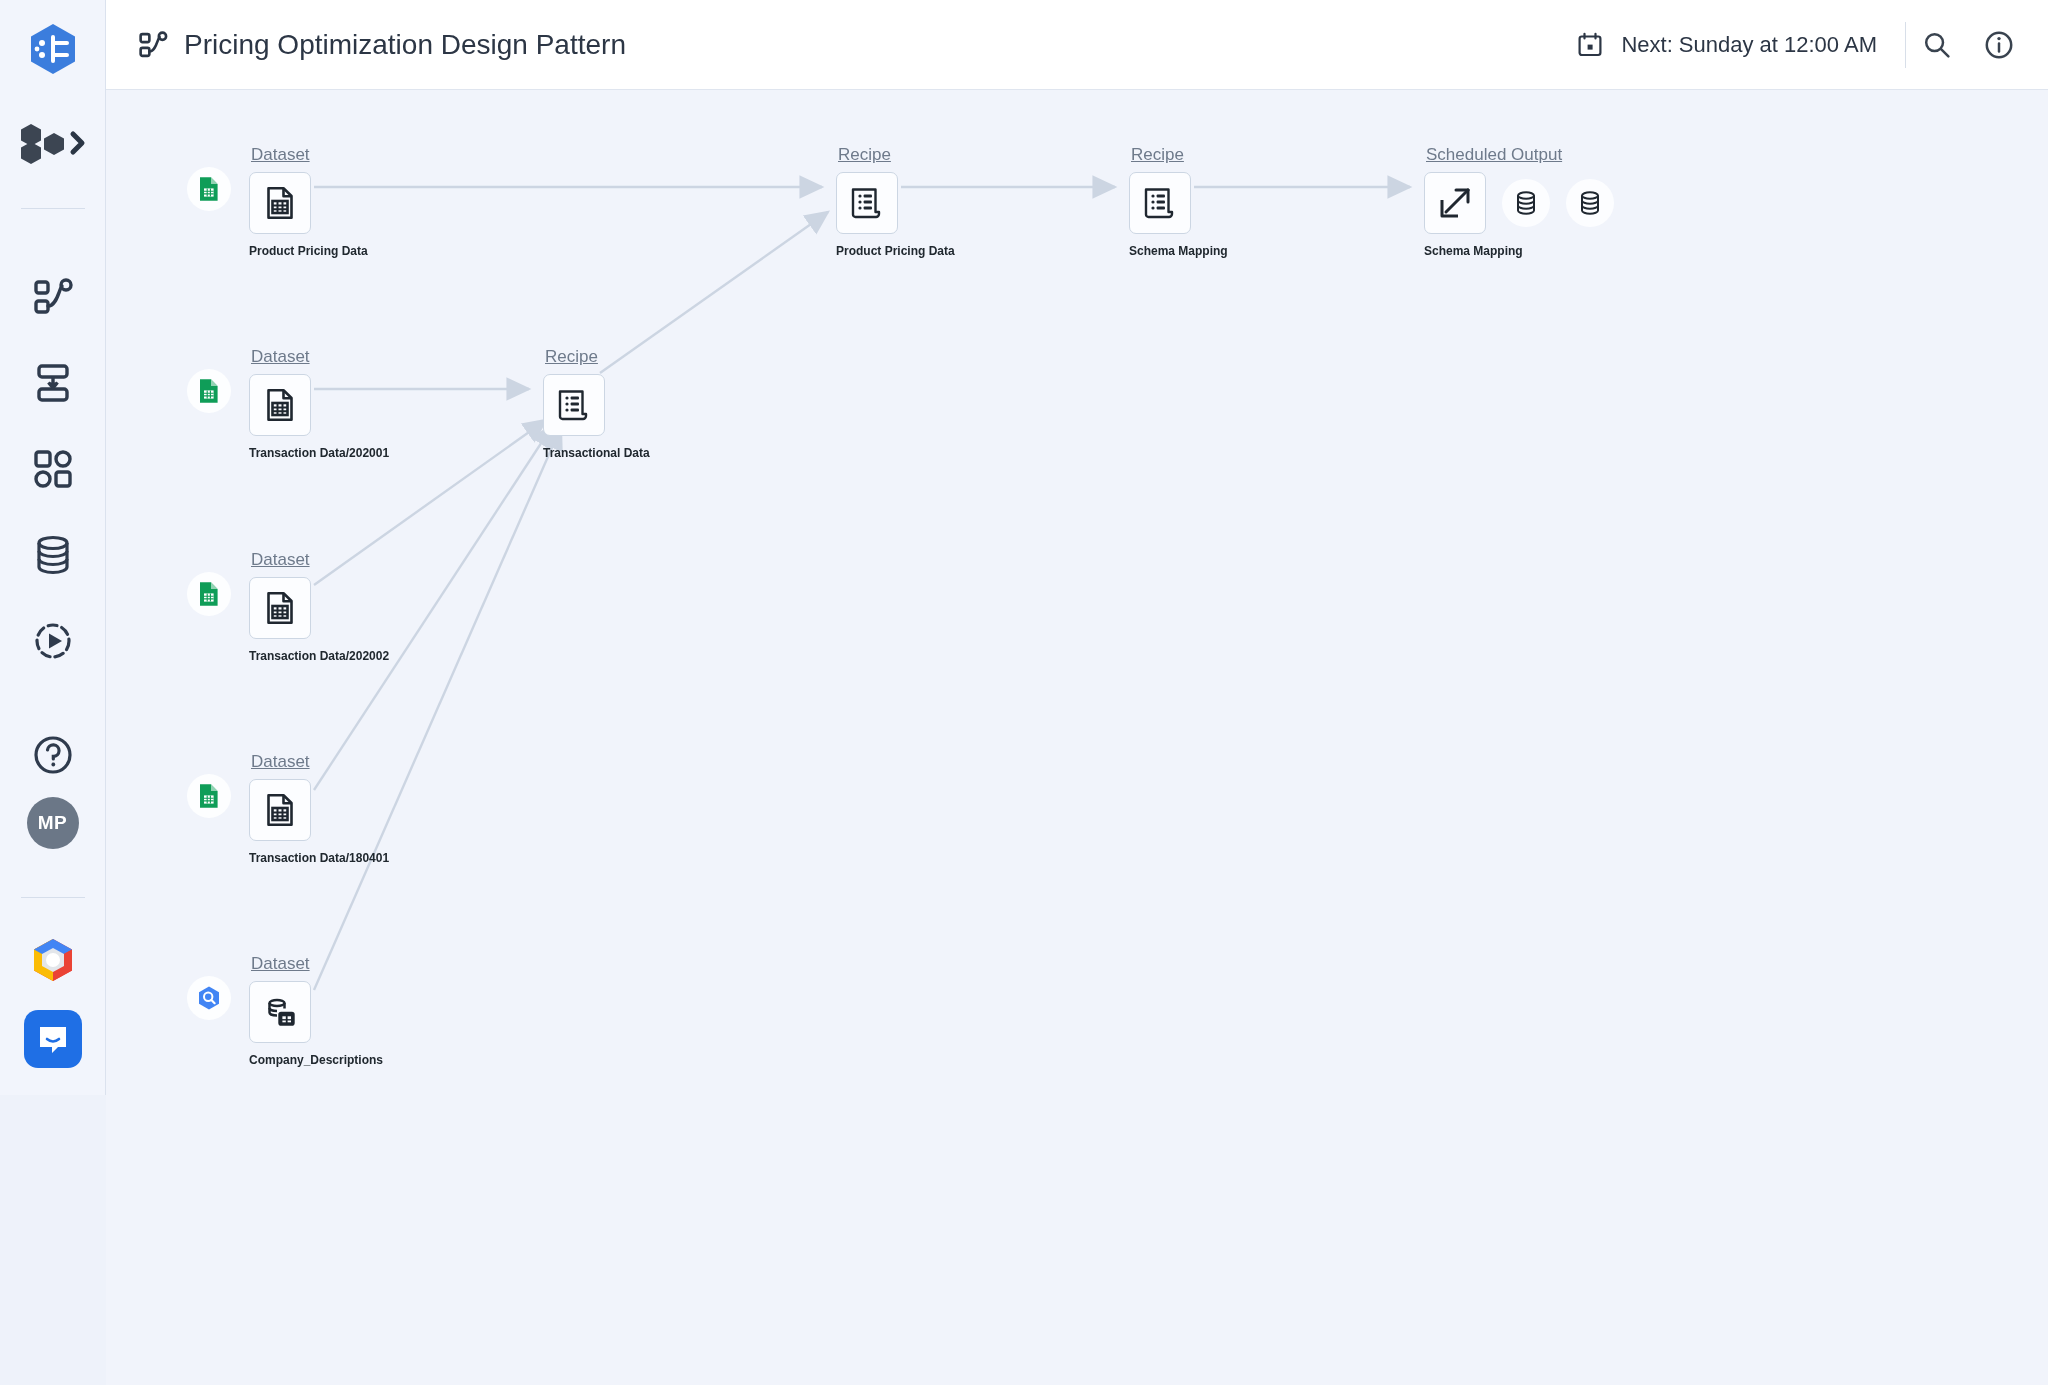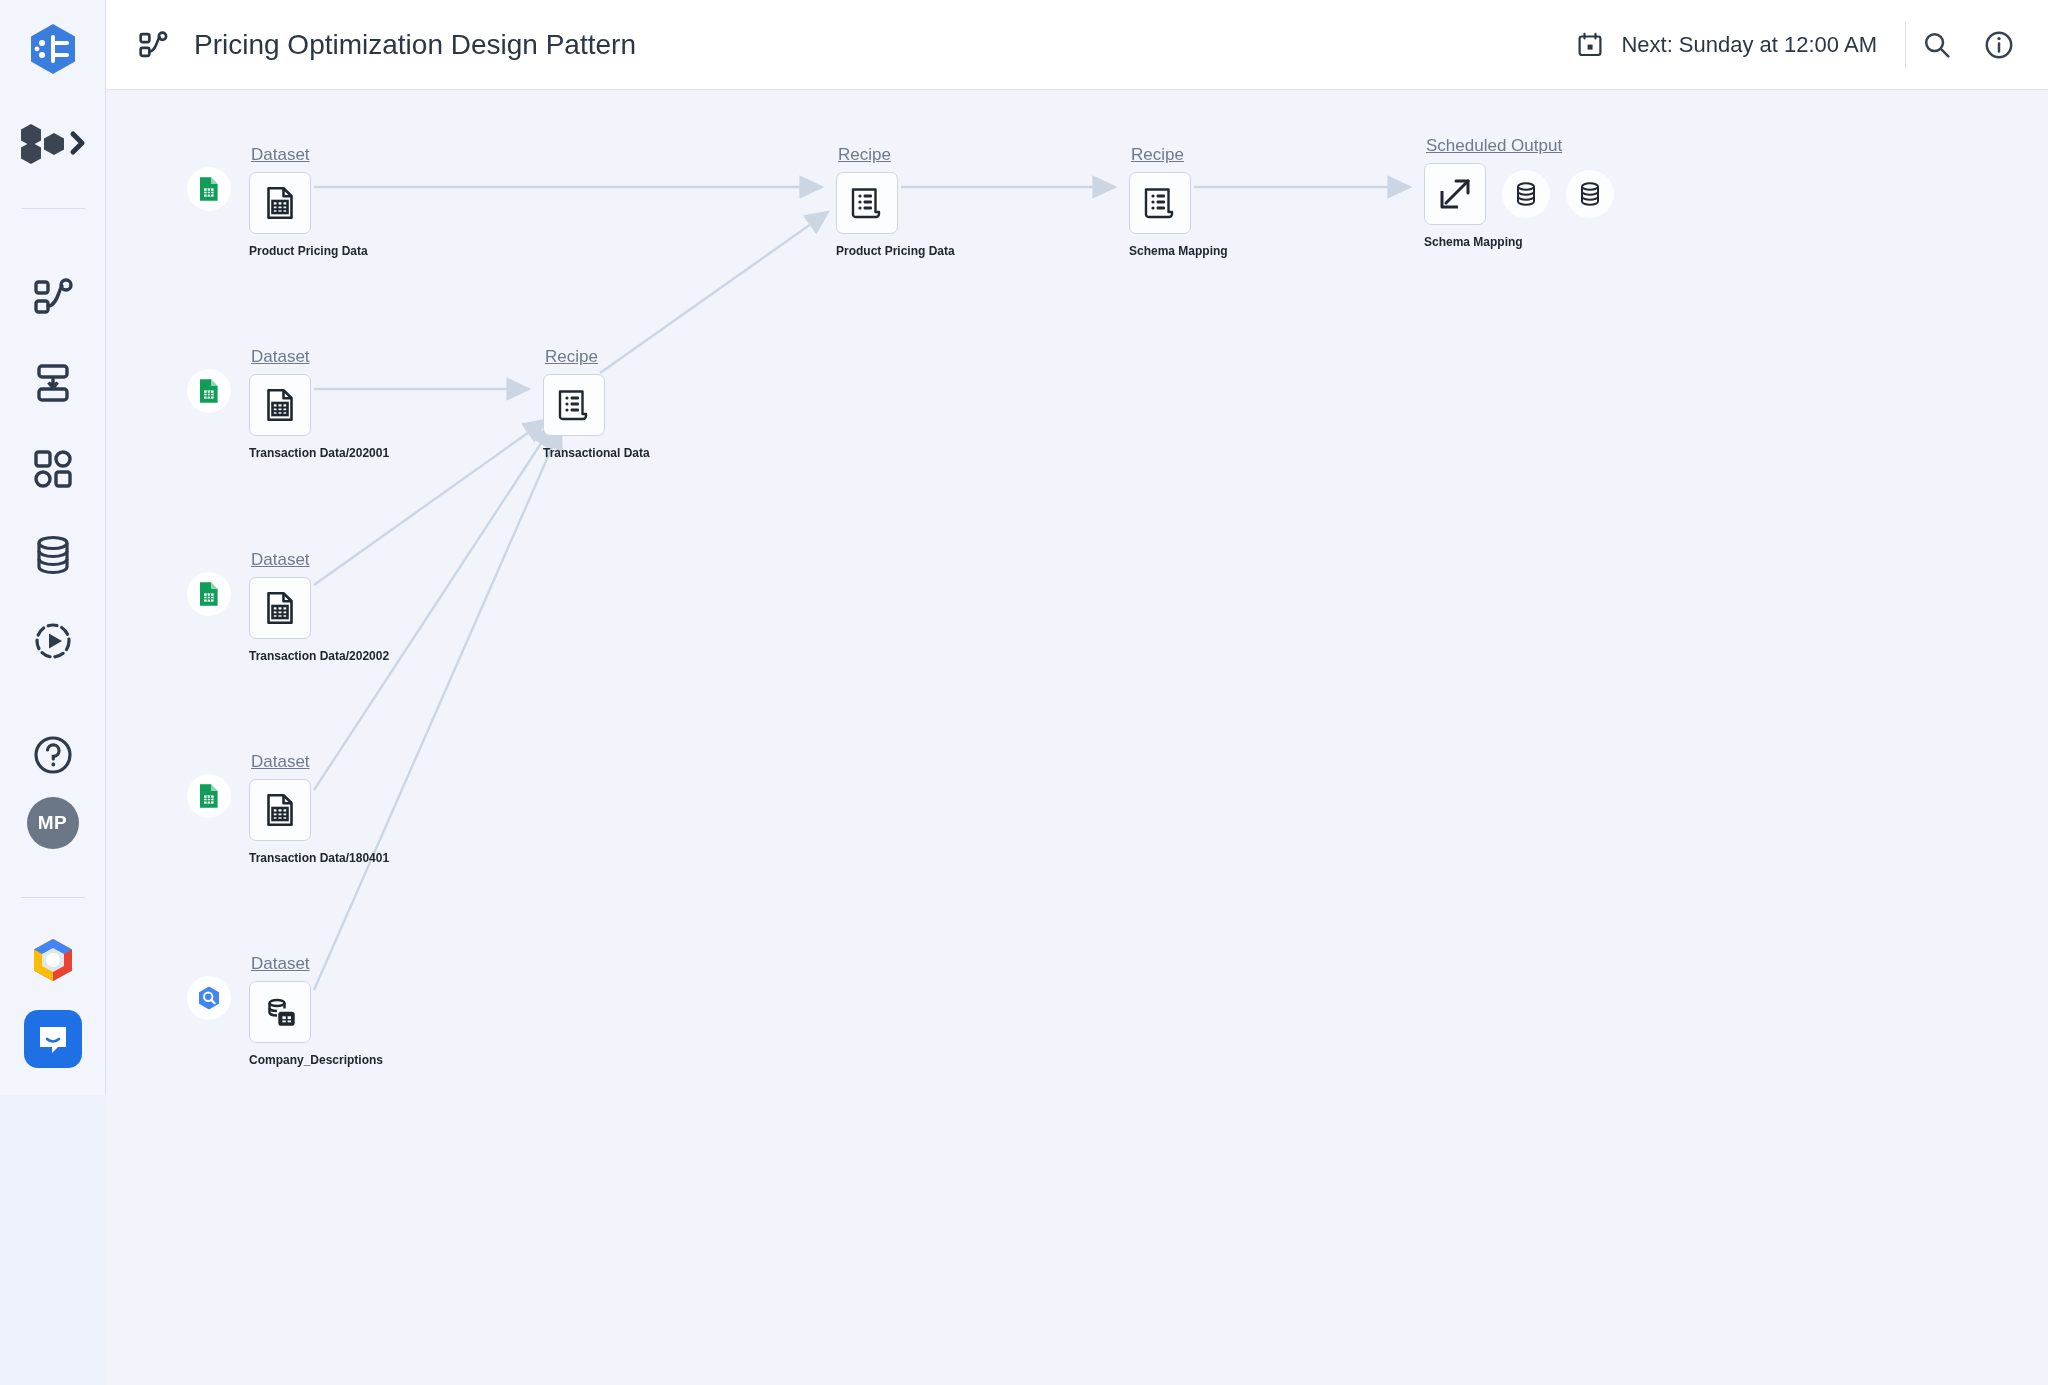--- a/index.html
+++ b/index.html
@@ -50,21 +50,21 @@
   
   .main { flex: 1 1 auto; position: relative; height: 1385px; background: #f1f4fb; }
 
   .topbar {
     height: 90px; background: #ffffff;
     border-bottom: 1px solid #dfe5ef;
     display: flex; align-items: center;
     padding: 0 18px 0 30px;
     position: relative; z-index: 6;
   }
-  .topbar-left { display: flex; align-items: center; gap: 24px; }
+  .topbar-left { display: flex; align-items: center; gap: 14px; }
   .flow-glyph { width: 34px; height: 34px; display:flex; align-items:center; justify-content:center; color:#2b3645; }
   .page-title {
     font-size: 28px; color: #2c3645; font-weight: 400;
     white-space: nowrap;
   }
   .topbar-right { margin-left: auto; display: flex; align-items: center; gap: 0; }
   .sched {
     display: flex; align-items: center; gap: 18px;
     font-size: 22px; color: #2c3645;
     padding-right: 28px;
@@ -341,21 +341,21 @@
               <rect x="13.6" y="8.6" width="8.4" height="2.8" rx="1"></rect>
             <circle cx="10" cy="16" r="1.6"></circle>
               <rect x="13.6" y="14.6" width="8.4" height="2.8" rx="1"></rect>
             <circle cx="10" cy="22" r="1.6"></circle>
               <rect x="13.6" y="20.6" width="8.4" height="2.8" rx="1"></rect>
           </svg>
         </div>
         <div class="node-label">Schema Mapping</div>
       </div>
 
-      <div class="node" style="left:1318px; top:46px;">
+      <div class="node" style="left:1318px; top:55px;">
         <div class="node-type">Scheduled Output</div>
         <div class="node-row">
           <div class="node-box">
             <svg width="34" height="34" viewBox="0 0 34 34" fill="none" stroke="#1f2730" stroke-width="3" stroke-linecap="round" stroke-linejoin="round">
               <path d="M30 4 v12"></path>
               <path d="M30 4 h-12"></path>
               <path d="M30 4 L8 26"></path>
               <path d="M4 14 v16 h16" stroke-linecap="butt"></path>
             </svg>
           </div>

